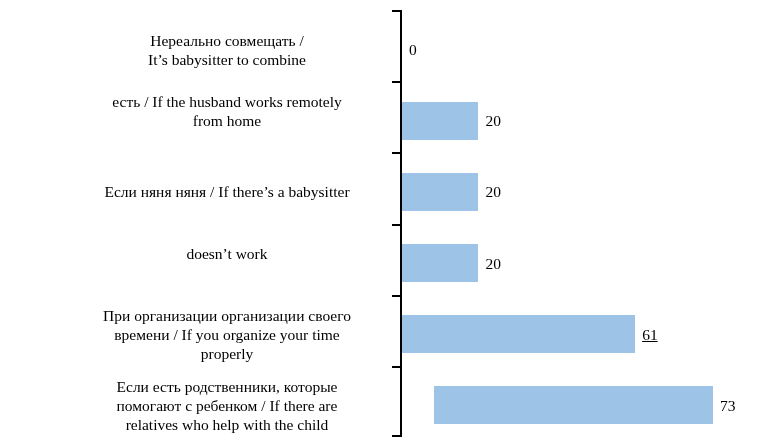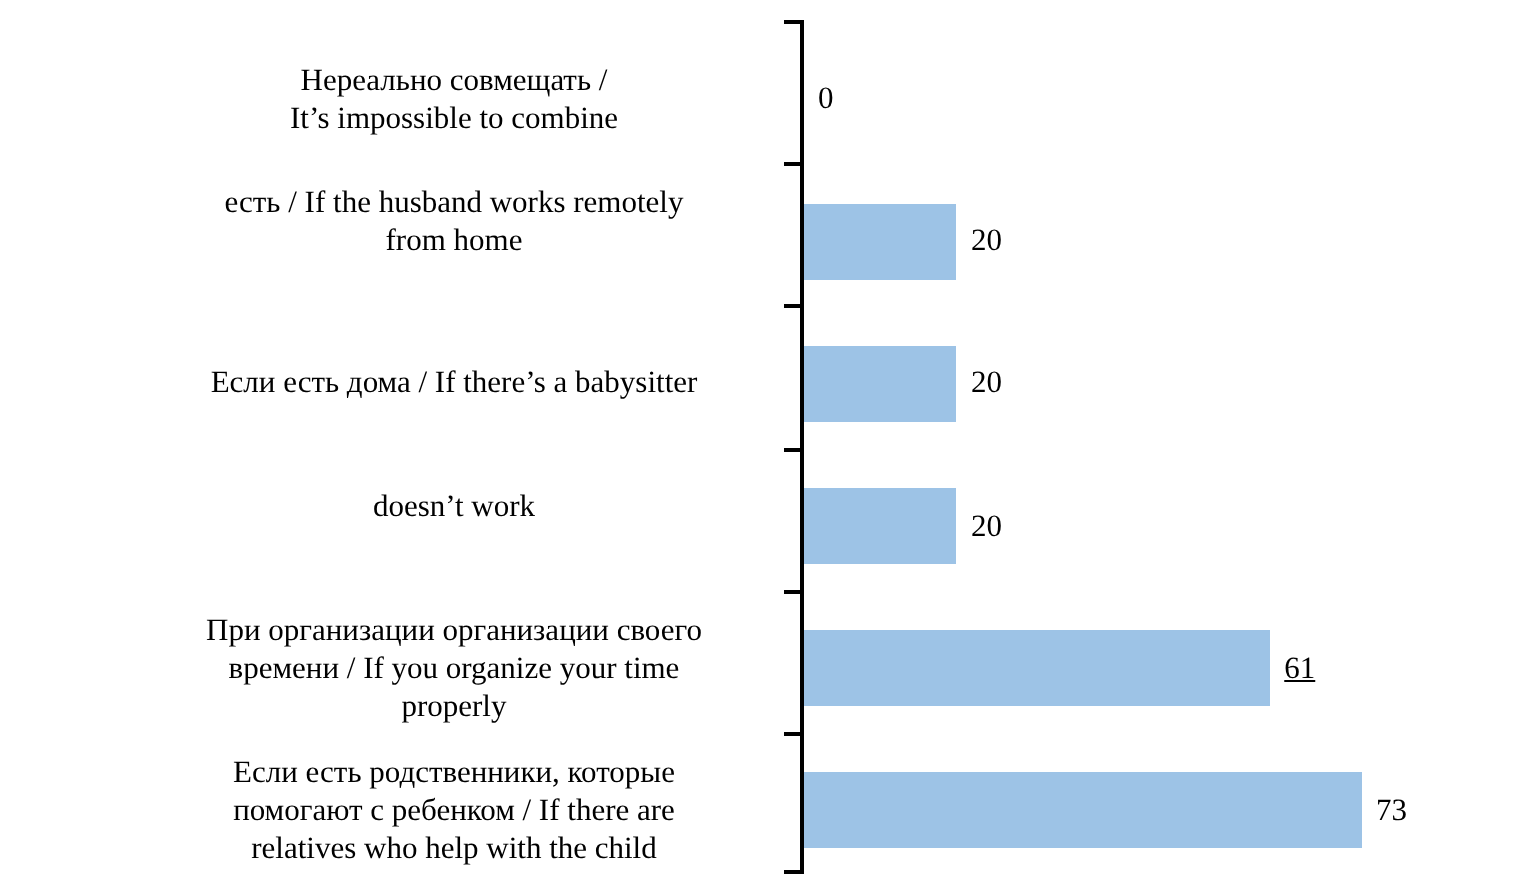--- a/index.html
+++ b/index.html
@@ -100,40 +100,40 @@
 <div id="chart-root">
 
   <div class="axis-line"></div>
   <div class="axis-cap top"></div>
   <div class="axis-cap bottom"></div>
 
   <div class="rows" id="rows">
       <div class="row" style="top: 0px; height: 71.1667px;">
         <div class="cat-label" style="top: 16.5833px;">
           <div>Нереально совмещать /</div>
-          <div>It’s impossible to combine</div>
+          <div>It’s babysitter to combine</div>
         </div>
         <div class="bar-wrap" style="top: 16.5833px;">
           <div class="bar" style="width: 0px; background: rgb(157, 195, 230);"></div>
           <div class="value-label">0</div>
         </div>
       </div>
       <div class="row" style="top: 71.1667px; height: 71.1667px;">
         <div class="cat-label" style="top: 7.08333px;">
           <div>есть / If the husband works remotely</div>
           <div>from home</div>
         </div>
         <div class="bar-wrap" style="top: 16.5833px;">
           <div class="bar" style="width: 76.4384px; background: rgb(157, 195, 230);"></div>
           <div class="value-label">20</div>
         </div>
       </div>
       <div class="row" style="top: 142.333px; height: 71.1667px;">
         <div class="cat-label" style="top: 26.0833px;">
-          <div>Если есть дома / If there’s a babysitter</div>
+          <div>Если няня няня / If there’s a babysitter</div>
         </div>
         <div class="bar-wrap" style="top: 16.5833px;">
           <div class="bar" style="width: 76.4384px; background: rgb(157, 195, 230);"></div>
           <div class="value-label">20</div>
         </div>
       </div>
       <div class="row" style="top: 213.5px; height: 71.1667px;">
         <div class="cat-label" style="top: 16.5833px;">
           <div>doesn’t work</div>
         </div>
@@ -152,21 +152,21 @@
           <div class="bar" style="width: 233.137px; background: rgb(157, 195, 230);"></div>
           <div class="value-label">61</div>
         </div>
       </div>
       <div class="row" style="top: 355.833px; height: 71.1667px; font-family: Liberation Serif, serif;">
         <div class="cat-label" style="top: 7.08333px;">
           <div>Если есть родственники, которые</div>
           <div>помогают с ребенком / If there are</div>
           <div>relatives who help with the child</div>
         </div>
-        <div class="bar-wrap" style="top: 16.5833px;">
+        <div class="bar-wrap" style="top: 16.5833px; padding-left: 32px;">
           <div class="bar" style="width: 279px; background: rgb(157, 195, 230);"></div>
           <div class="value-label">73</div>
         </div>
       </div>
     </div>
 
 <div class="tick" style="top: 81.1667px;"></div>
     <div class="tick" style="top: 152.333px;"></div>
     <div class="tick" style="top: 223.5px;"></div>
     <div class="tick" style="top: 294.667px;"></div>

